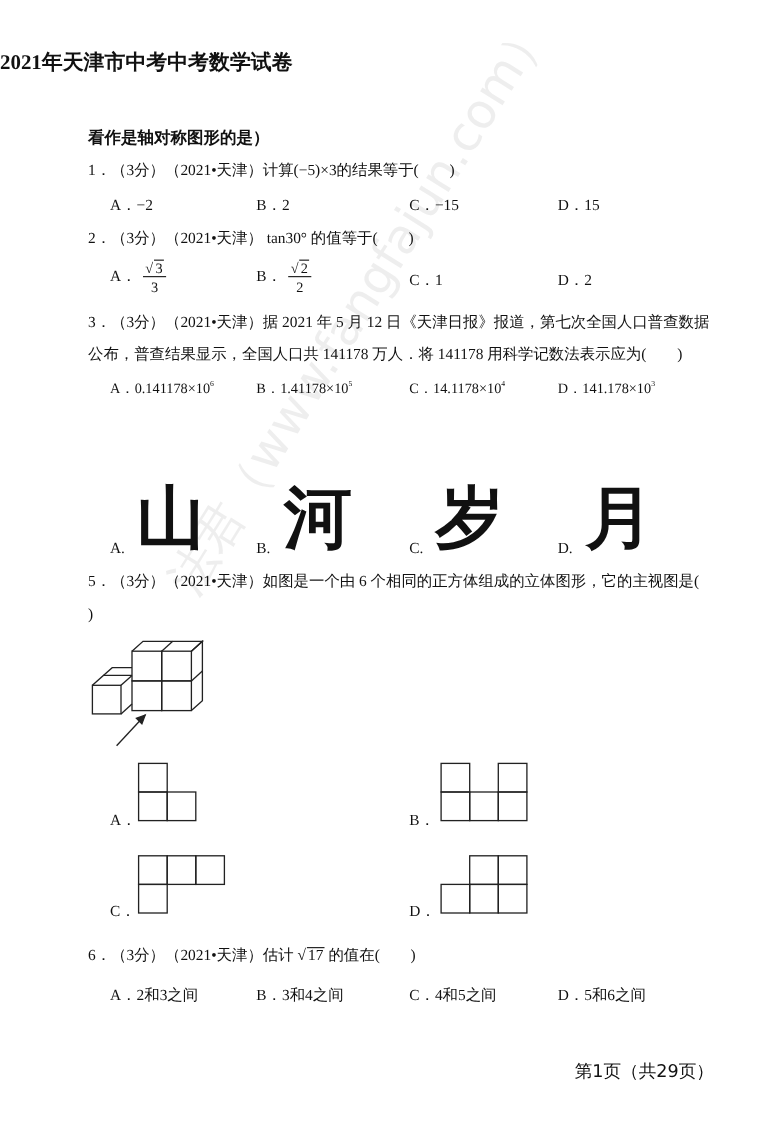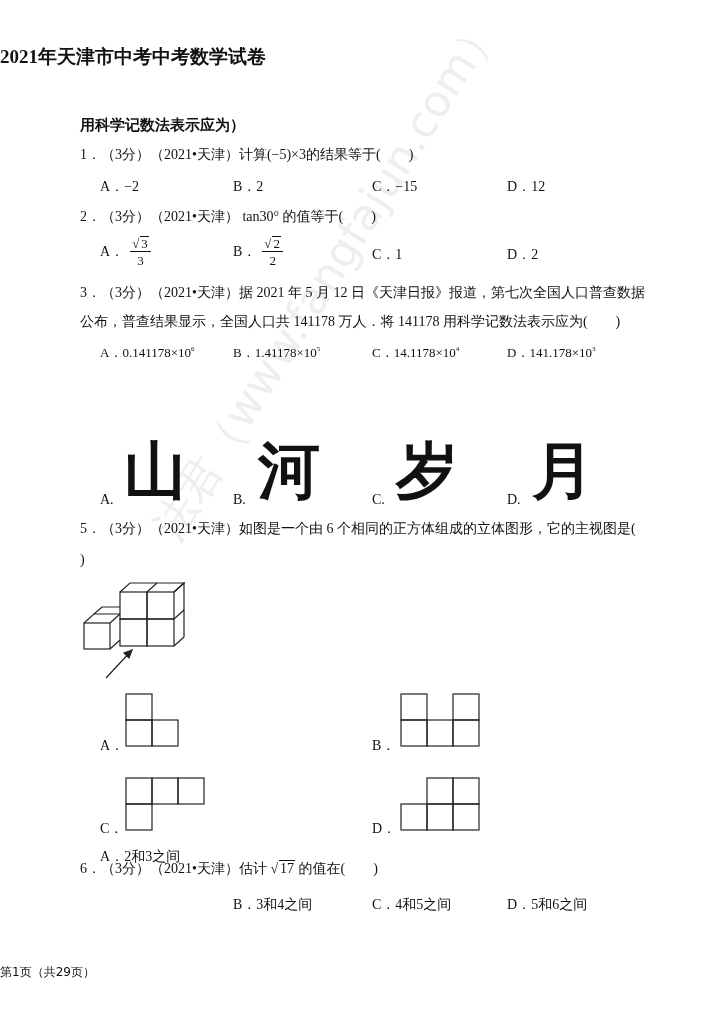--- a/index.html
+++ b/index.html
@@ -10,43 +10,43 @@
   .title { left: 0; width: 713px; top: 44px; font-size: 19px; font-weight: bold; }
   .section { left: 80px; font-size: 15px; font-weight: bold; }
   .q { left: 80px; font-size: 14px; }
   .opt { font-size: 14px; }
   .frac { display: inline-block; vertical-align: middle; text-align: center; line-height: 1; margin-left: 6px; }
   .frac .num { display: block; border-bottom: 1px solid #111; padding: 0 2px 1px; font-size: 13px; }
   .frac .den { display: block; padding-top: 2px; font-size: 13px; }
   .sqrt { display: inline-block; border-top: 1px solid #111; padding: 0 1px; margin-left: 1px; }
   sup { font-size: 7px; vertical-align: 6px; }
   .bigchar { font-family: "DejaVu Sans", sans-serif; font-weight: bold; font-size: 62px; line-height: 1; }
-  .footer { left: 0; width: 649px; top: 964px; text-align: left; font-size: 12px; font-family: "DejaVu Sans", sans-serif; }
+  .footer { left: 0; width: 649px; top: 964px; text-align: right; font-size: 16px; font-family: "DejaVu Sans", sans-serif; }
   .watermark { position: absolute; left: 140px; top: 520px; font-family: "DejaVu Sans", sans-serif;
                font-size: 44px; color: rgba(150,150,150,0.16); transform: rotate(-58deg); transform-origin: left top;
                white-space: nowrap; pointer-events: none; }
   svg { position: absolute; overflow: visible; }
   svg line, svg rect, svg polyline, svg polygon { stroke: #222; stroke-width: 1.2; fill: none; }
 </style>
 </head>
 <body>
 
 <div class="page">
 
   <div class="watermark">法君（www.fangfajun.com）</div>
 
   <div class="abs title">2021年天津市中考中考数学试卷</div>
 
-  <div class="abs section" style="top:116px">用科学记数法表示应为）</div>
+  <div class="abs section" style="top:116px">看作是轴对称图形的是）</div>
 
   <div class="abs q" style="top:146px">1．（3分）（2021•天津）计算(−5)×3的结果等于(　　)</div>
   <div class="abs opt" style="top:178px;left:100px"><span>A．</span><span>−2</span></div>
   <div class="abs opt" style="top:178px;left:233px"><span>B．</span><span>2</span></div>
   <div class="abs opt" style="top:178px;left:372px"><span>C．</span><span>−15</span></div>
-  <div class="abs opt" style="top:178px;left:507px"><span>D．</span><span>12</span></div>
+  <div class="abs opt" style="top:178px;left:507px"><span>D．</span><span>15</span></div>
 
   <div class="abs q" style="top:208px">2．（3分）（2021•天津） tan30° 的值等于(　　)</div>
   <div class="abs opt" style="top:236px;left:100px">
     <span style="vertical-align:middle">A．</span><span class="frac"><span class="num">√<span class="sqrt">3</span></span><span class="den">3</span></span>
   </div>
   <div class="abs opt" style="top:236px;left:233px">
     <span style="vertical-align:middle">B．</span><span class="frac"><span class="num">√<span class="sqrt">2</span></span><span class="den">2</span></span>
   </div>
   <div class="abs opt" style="top:246px;left:372px"><span>C．</span><span>1</span></div>
   <div class="abs opt" style="top:246px;left:507px"><span>D．</span><span>2</span></div>
@@ -120,19 +120,19 @@
   <div class="abs opt" style="top:820px;left:372px">D．</div>
   <svg style="left:401px;top:778px" width="80" height="54">
     <rect x="26" y="0" width="26" height="26"></rect>
       <rect x="52" y="0" width="26" height="26"></rect>
     <rect x="0" y="26" width="26" height="26"></rect>
       <rect x="26" y="26" width="26" height="26"></rect>
       <rect x="52" y="26" width="26" height="26"></rect>
   </svg>
 
   <div class="abs q" style="top:860px"><span>6．（3分）（2021•天津）估计 </span>√<span class="sqrt">17</span><span> 的值在(　　)</span></div>
-  <div class="abs opt" style="top:848px;left:100px"><span>A．</span><span>2和3之间</span></div>
+  <div class="abs opt" style="top:896px;left:100px"><span>A．</span><span>2和3之间</span></div>
   <div class="abs opt" style="top:896px;left:233px"><span>B．</span><span>3和4之间</span></div>
   <div class="abs opt" style="top:896px;left:372px"><span>C．</span><span>4和5之间</span></div>
   <div class="abs opt" style="top:896px;left:507px"><span>D．</span><span>5和6之间</span></div>
 
   <div class="abs footer">第1页（共29页）</div>
 </div>
 
 </body></html>

